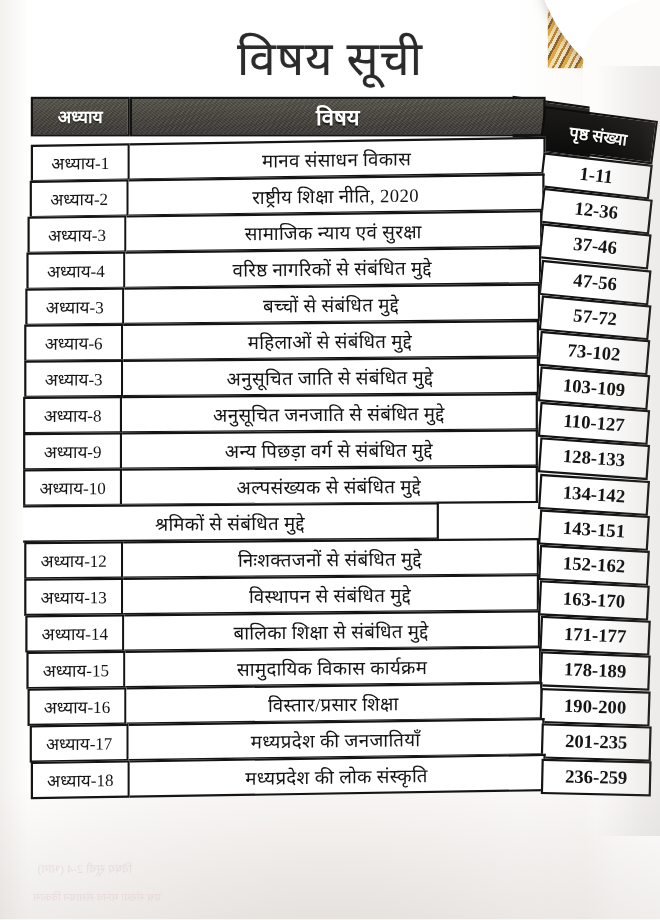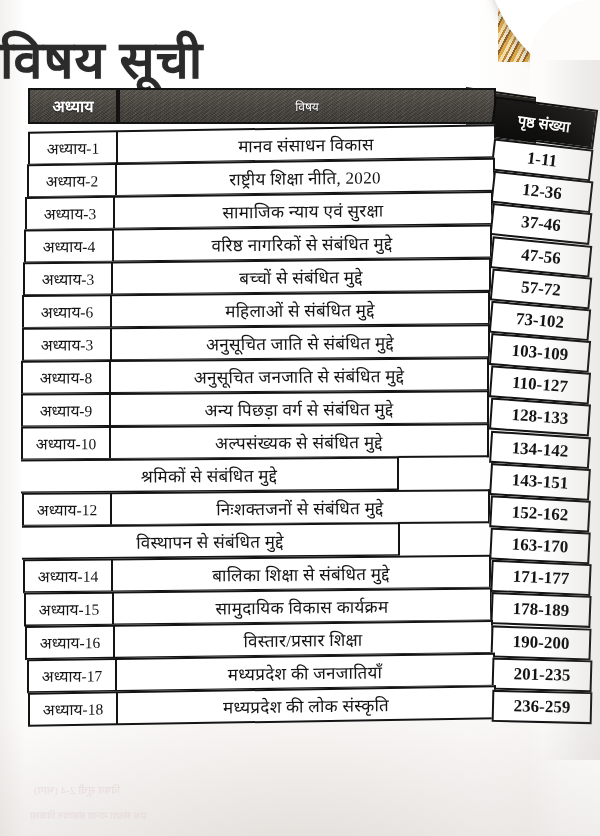--- a/index.html
+++ b/index.html
@@ -44,23 +44,23 @@
   #corner-mask2{
     position:absolute;top:-2px;right:-80px;
     width:150px;height:120px;
     background:#fdfcfb;
     border-radius:50% 0 0 0;
   }
 
   
   #title{
     position:absolute;top:22px;left:0;width:600px;
-    text-align:left;
-    font-size:52px;
-    font-weight:700;
+    text-align:center;
+    font-size:43px;
+    font-weight:400;
     letter-spacing:1px;
     color:#2b2b2b;
     font-family:"Liberation Serif","DejaVu Serif",serif;
     text-shadow:0 0 1px rgba(0,0,0,.25);
   }
 
   
   #table{
     position:absolute;
     left:0;top:0;width:600px;height:760px;text-decoration:underline;
@@ -103,21 +103,21 @@
     border:2px solid #131313;
     display:flex;align-items:center;
     color:#ffffff;
     background:
       repeating-linear-gradient(37deg, rgba(255,255,255,.055) 0 1px, rgba(0,0,0,.05) 1px 2px),
       repeating-linear-gradient(-42deg, rgba(255,255,255,.05) 0 1px, rgba(0,0,0,.06) 1px 3px),
       linear-gradient(180deg,#56524b 0%,#46433d 55%,#3c3935 100%);
     text-shadow:0 1px 1px rgba(0,0,0,.6);
   }
   #h-ch{ width:90px; justify-content:center; font-size:16px; font-weight:700;}
-  #h-sub{ width:378px; border-left:0; justify-content:center; font-size:12px; font-weight:400;}
+  #h-sub{ width:378px; border-left:0; justify-content:center; font-size:20px; font-weight:700;}
 
   
   #h-pg{
     position:absolute;
     left:492px;top:103px;
     width:104px;height:40px;
     box-sizing:border-box;
     border:2px solid #0d0d0d;
     background:linear-gradient(180deg,#1b1a18 0%,#0d0d0c 100%);
     color:#fff;
@@ -315,20 +315,23 @@
           <span>अध्याय-12</span>
         </div>
         <div class="c-sub">
           <span>निःशक्तजनों से संबंधित मुद्दे</span>
         </div>
       </div>
       <div class="pgcell" style="left: 490.21px; top: 497.941px; transform: rotate(3.14deg);">
         <span>152-162</span>
       </div>
       <div class="trow" style="left: 22.4139px; top: 524px; transform: skewY(-0.5deg);">
+        <div class="c-ch">
+          <span>अध्याय-13</span>
+        </div>
         <div class="c-sub">
           <span>विस्थापन से संबंधित मुद्दे</span>
         </div>
       </div>
       <div class="pgcell" style="left: 490.404px; top: 530.118px; transform: rotate(2.83deg);">
         <span>163-170</span>
       </div>
       <div class="trow" style="left: 23.2841px; top: 557px; transform: skewY(-0.56deg);">
         <div class="c-ch">
           <span>अध्याय-14</span>

